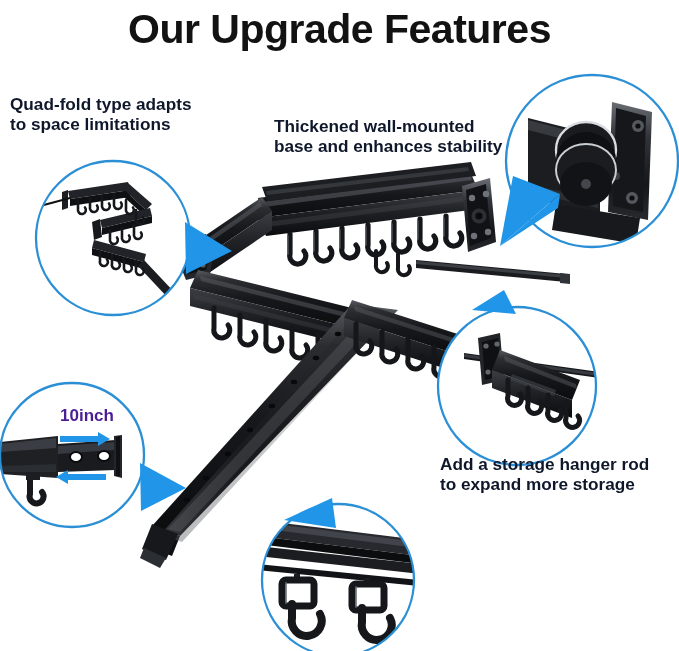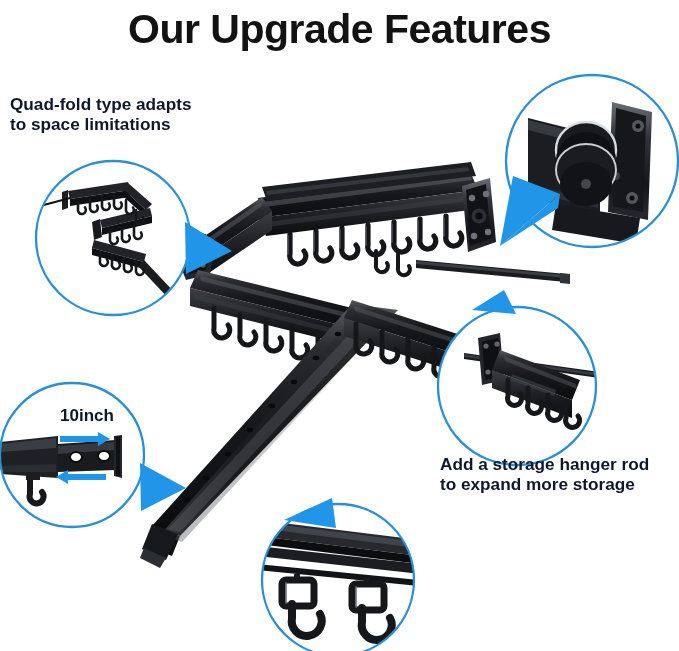--- a/index.html
+++ b/index.html
@@ -8,21 +8,21 @@
     font-family:"Liberation Sans","DejaVu Sans",sans-serif;color:#000;
   }
   #stage{position:absolute;left:0;top:8px;width:679px;height:515px;padding-left:24px;}
   .abs{position:absolute;}
   #title{
     left:0;top:-2px;width:679px;text-align:center;
     font-size:41px;font-weight:bold;letter-spacing:-0.5px;color:#121212;
   }
   .callout{font-size:17.2px;font-weight:bold;line-height:1.17;color:#0f172a;white-space:pre-line;}
   .svgwrap{position:absolute;left:0;top:0;width:679px;height:651px;pointer-events:none;}
-  .inchlbl{font-size:17px;font-weight:bold;color:#0f172a;}
+  .inchlbl{font-size:17px;font-weight:bold;color:#4c1d95;}
 </style>
 </head>
 <body>
 
 <div id="stage">
 
   <svg class="svgwrap" viewBox="0 0 679 651">
     <defs>
       <linearGradient id="barTop" x1="0" y1="0" x2="0" y2="1">
         <stop offset="0%" stop-color="#585b60"></stop>
@@ -328,20 +328,22 @@
       <polygon points="284,512 332,490 336,520" fill="#2196e8"></polygon>
       <polygon points="284,512 336,520 300,536" fill="#2196e8" opacity="0"></polygon>
     </g>
   </svg>
 
   <div class="abs" id="title">Our Upgrade Features</div>
 
   <div class="abs callout" style="left:10px;top:86px;width:220px;">Quad-fold type adapts
 to space limitations</div>
 
+  <div class="abs callout" style="left:274px;top:108px;width:270px;">Thickened wall-mounted
+base and enhances stability</div>
 
 
   <div class="abs inchlbl" style="left:60px;top:398px;">10inch</div>
 
   <div class="abs callout" style="left:412px;top:446px;width:250px;margin-left:28px;">Add a storage hanger rod
 to expand more storage</div>
 
 
 </div>
 

